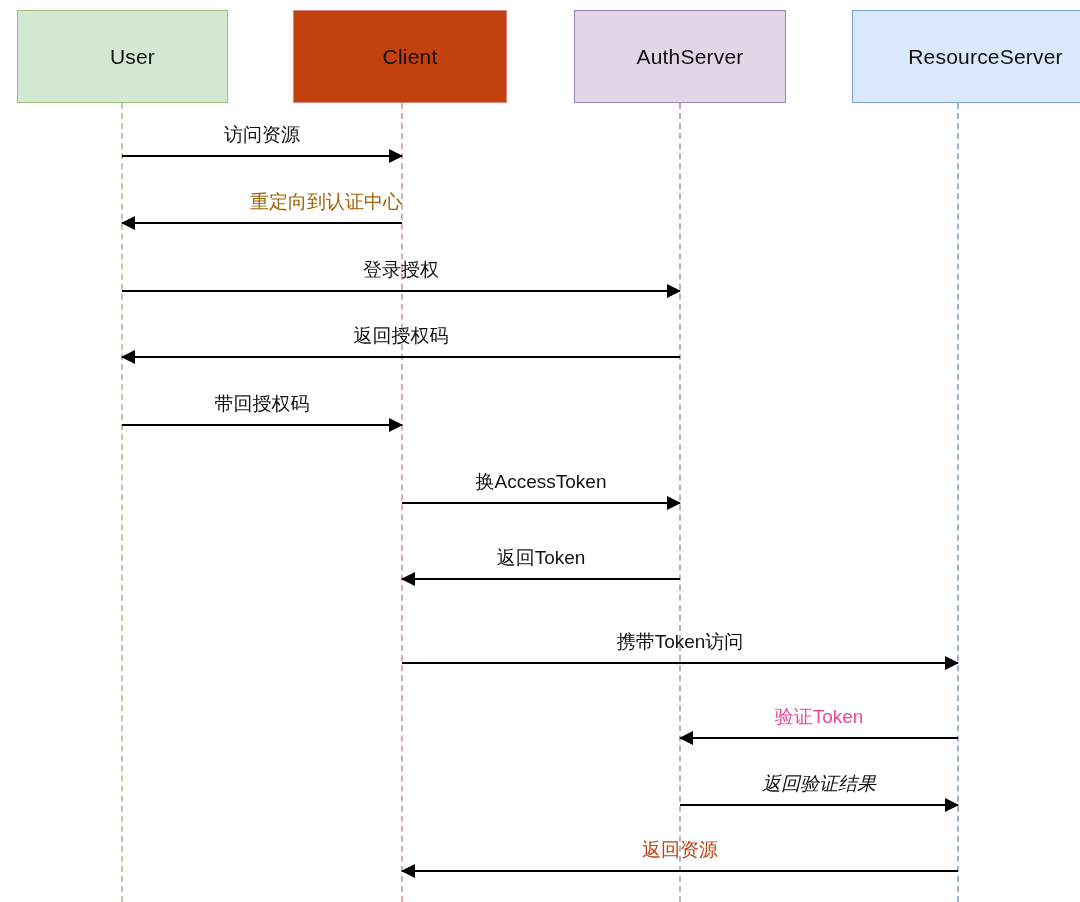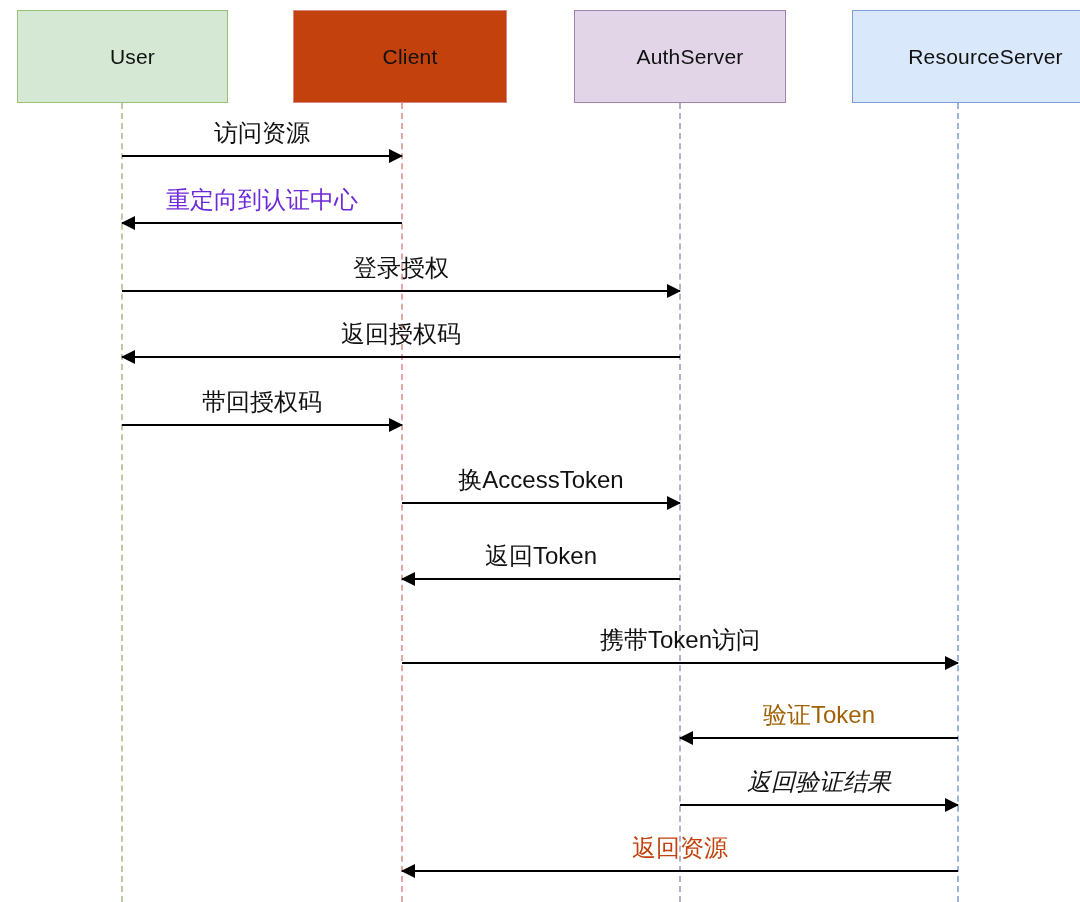--- a/index.html
+++ b/index.html
@@ -71,21 +71,21 @@
   .msg-head.left {
     left: -1px;
     border-right: 14px solid #000000;
   }
   .msg-label {
     position: absolute;
     bottom: 9px;
     left: 0;
     right: 0;
     text-align: center;
-    font-size: 24px;
+    font-size: 19px;
     color: #111111;
     white-space: nowrap;
     line-height: 1.1;
   }
 </style>
 </head>
 <body>
 
 <div id="diagram-canvas">
   <div id="lifelines-layer">
@@ -110,21 +110,21 @@
     </div>
   <div id="messages-layer">
       <div class="message" style="left: 122px; top: 155px; width: 280px;">
         <div class="msg-line" style="border-top-color: rgb(0, 0, 0);"></div>
         <div class="msg-head right"></div>
         <div class="msg-label" style="color: rgb(17, 17, 17);">访问资源</div>
       </div>
       <div class="message" style="left: 122px; top: 222px; width: 280px;">
         <div class="msg-line" style="border-top-color: rgb(0, 0, 0);"></div>
         <div class="msg-head left"></div>
-        <div class="msg-label" style="color: #6d28d9;">重定向到认证中心</div>
+        <div class="msg-label" style="color: #a16207; text-align: right;">重定向到认证中心</div>
       </div>
       <div class="message" style="left: 122px; top: 290px; width: 558px;">
         <div class="msg-line" style="border-top-color: rgb(0, 0, 0);"></div>
         <div class="msg-head right"></div>
         <div class="msg-label" style="color: rgb(17, 17, 17);">登录授权</div>
       </div>
       <div class="message" style="left: 122px; top: 356px; width: 558px;">
         <div class="msg-line" style="border-top-color: rgb(0, 0, 0);"></div>
         <div class="msg-head left"></div>
         <div class="msg-label" style="color: rgb(17, 17, 17);">返回授权码</div>
@@ -145,21 +145,21 @@
         <div class="msg-label" style="color: rgb(17, 17, 17);">返回Token</div>
       </div>
       <div class="message" style="left: 402px; top: 662px; width: 556px;">
         <div class="msg-line" style="border-top-color: rgb(0, 0, 0);"></div>
         <div class="msg-head right"></div>
         <div class="msg-label" style="color: rgb(17, 17, 17);">携带Token访问</div>
       </div>
       <div class="message" style="left: 680px; top: 737px; width: 278px;">
         <div class="msg-line" style="border-top-color: rgb(0, 0, 0);"></div>
         <div class="msg-head left"></div>
-        <div class="msg-label" style="color: #a16207; margin-top: 12px;">验证Token</div>
+        <div class="msg-label" style="color: #ec4899; margin-top: 12px;">验证Token</div>
       </div>
       <div class="message" style="left: 680px; top: 804px; width: 278px;">
         <div class="msg-line" style="border-top-color: rgb(0, 0, 0);"></div>
         <div class="msg-head right"></div>
         <div class="msg-label" style="color: rgb(17, 17, 17); font-style: italic;">返回验证结果</div>
       </div>
       <div class="message" style="left: 402px; top: 870px; width: 556px;">
         <div class="msg-line" style="border-top-color: rgb(0, 0, 0);"></div>
         <div class="msg-head left"></div>
         <div class="msg-label" style="color: #c2410c;">返回资源</div>

